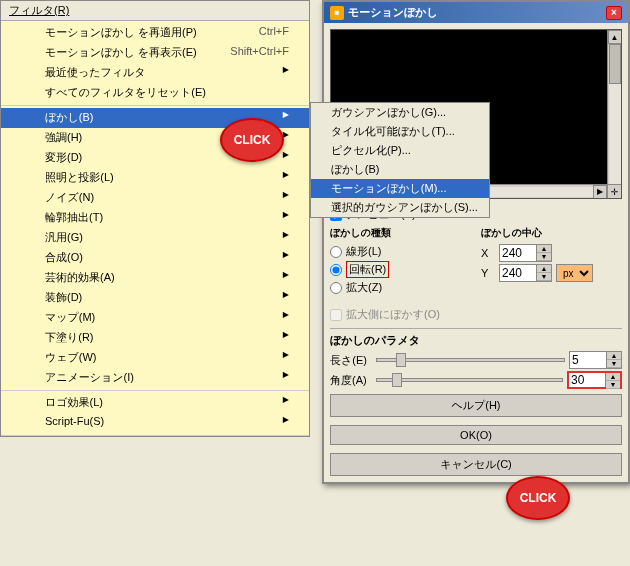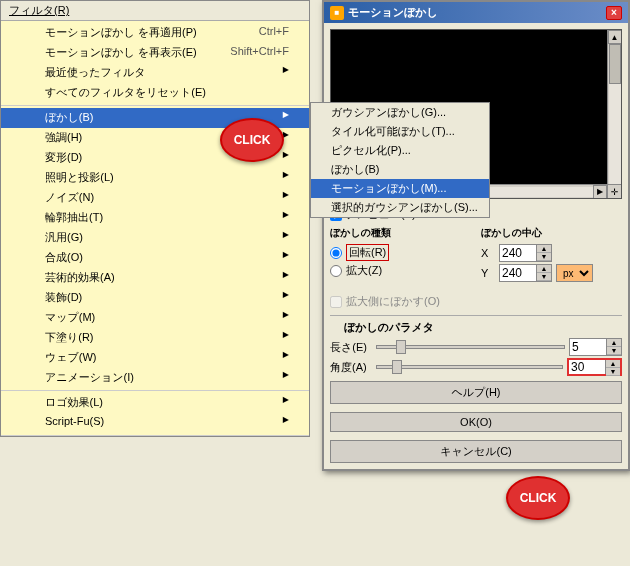--- a/index.html
+++ b/index.html
@@ -295,21 +295,21 @@
     .expand-checkbox-row input { width: 12px; height: 12px; }
 
     .separator-line {
       border: none;
       border-top: 1px solid #aaa;
       margin: 2px 6px;
     }
 
     .motion-params-title {
       font-weight: bold;
-      padding: 2px 20px;
+      padding: 2px 6px;
       font-size: 11px;
     }
 
     .slider-row {
       display: flex; align-items: center;
       padding: 1px 6px 1px;
       gap: 4px;
     }
     .slider-label {
       width: 42px; font-size: 11px;
@@ -524,20 +524,24 @@
       <input type="checkbox" checked="" style="">
       <span>プレビュー(P)</span>
     </label>
   </div>
 
   <div class="params-section">
     <div class="params-row">
 
       <div class="param-group">
         <div class="param-group-title">ぼかしの種類</div>
+        <div class="radio-row">
+          <input type="radio" name="blurtype" id="r-linear" style="">
+          <label for="r-linear">線形(L)</label>
+        </div>
         <div class="radio-row">
           <input type="radio" name="blurtype" id="r-rotation" checked="" style="">
           <label for="r-rotation" style="border:1px solid #c00; padding:0 2px;">回転(R)</label>
         </div>
         <div class="radio-row">
           <input type="radio" name="blurtype" id="r-zoom" style="">
           <label for="r-zoom">拡大(Z)</label>
         </div>
       </div>
 

